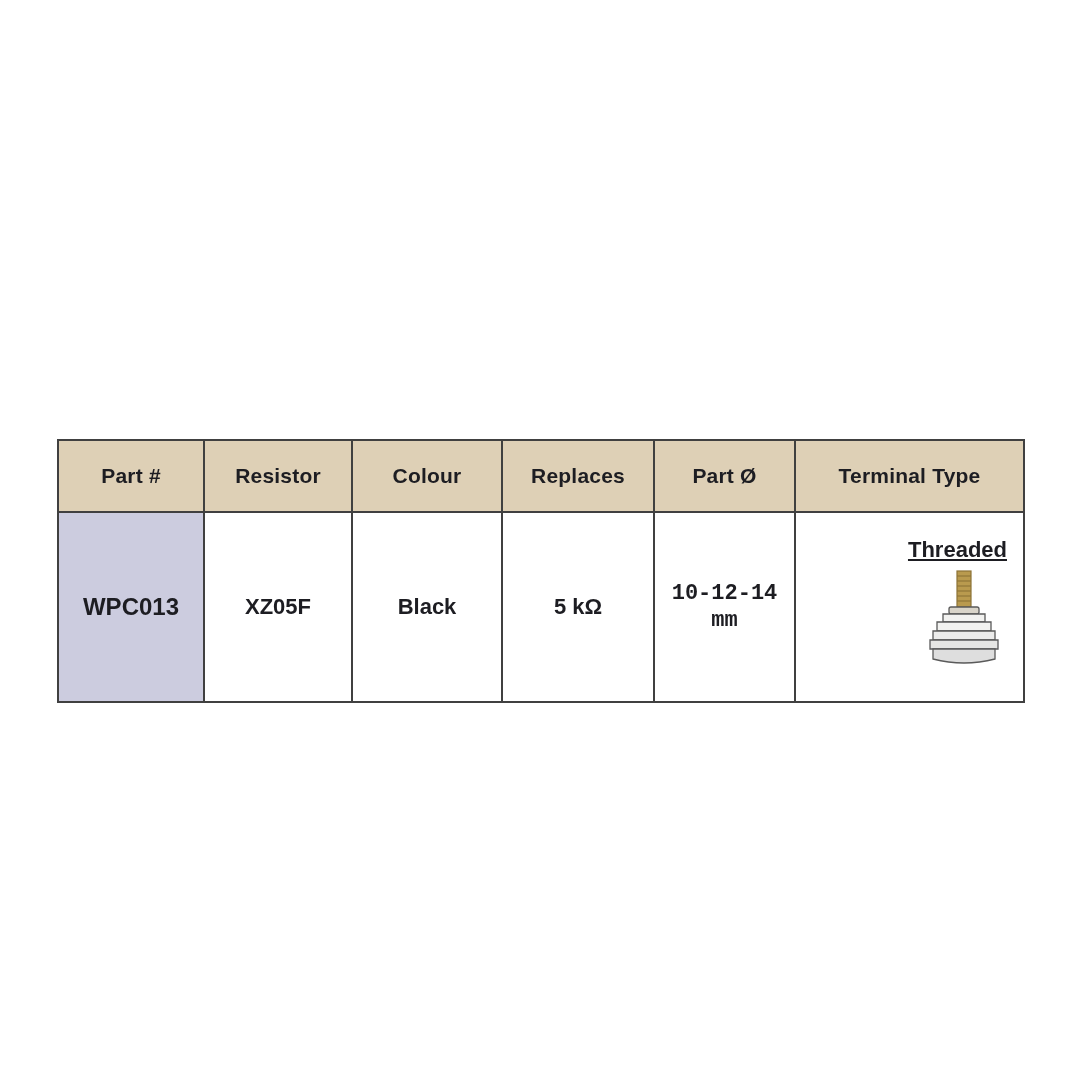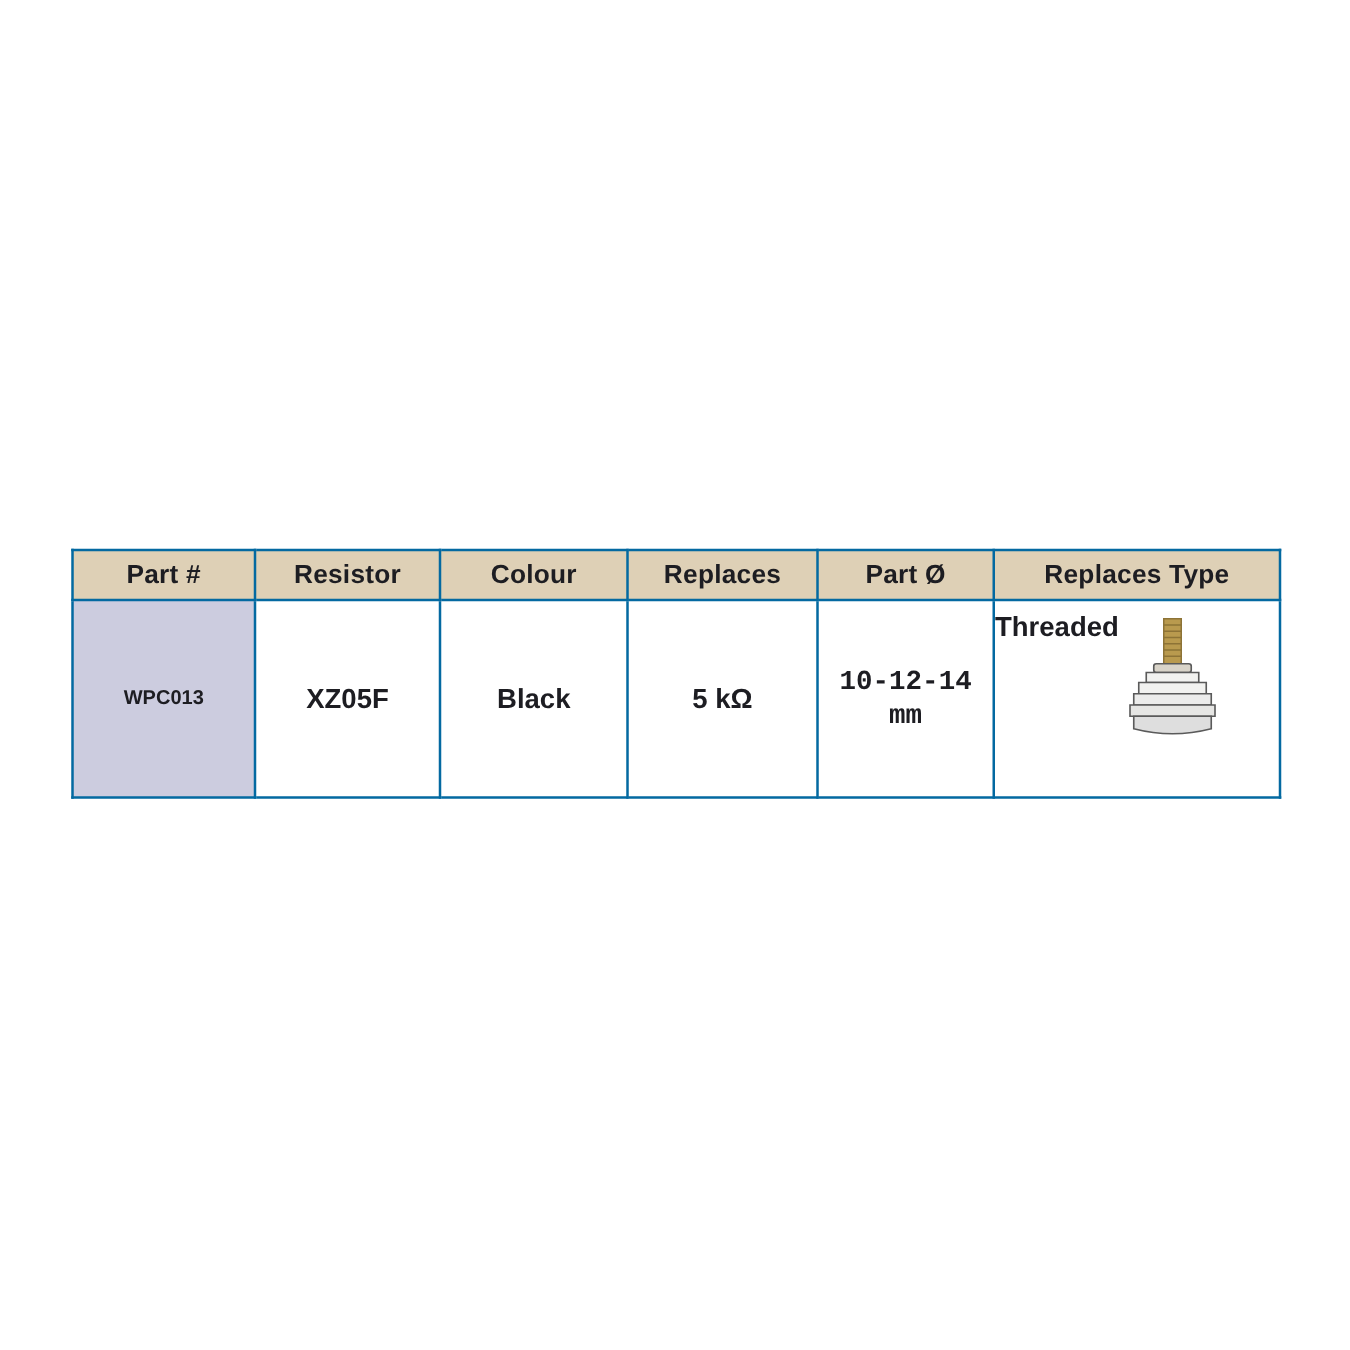--- a/index.html
+++ b/index.html
@@ -19,22 +19,22 @@
     position: absolute;
     left: 57px;
     top: 439px;
     width: 966px;
     border-collapse: collapse;
     table-layout: fixed;
   }
 
   #spec-table td,
   #spec-table th {
-    border: 2px solid #0369a1;
-    padding: 0;
+    border: 2px solid #404040;
+    padding: 16px;
     text-align: center;
     vertical-align: middle;
     color: #1d1d22;
   }
 
   thead th {
     background: #ded0b6;
     height: 38px;
     font-size: 21px;
     font-weight: bold;
@@ -43,41 +43,42 @@
 
   tbody td {
     background: #ffffff;
     height: 156px;
     font-size: 22px;
     font-weight: bold;
   }
 
   tbody td.part-cell {
     background: #ccccdf;
-    font-size: 16px;
+    font-size: 24px;
   }
 
   td.plug-cell {
     line-height: 1.25;
     padding: 0 10px;
     font-family: Liberation Mono, monospace;
   }
 
   
   td.terminal-cell {
     padding: 0;
   }
   .terminal-inner {
     display: flex;
-    flex-direction: row;
-    align-items: flex-start;
+    flex-direction: column;
+    align-items: flex-end;
     justify-content: flex-start;
     height: 100%;
     padding-top: 8px;
     box-sizing: border-box;
+    text-decoration: underline;
   }
   .terminal-label {
     font-size: 22px;
     font-weight: bold;
     margin-bottom: 2px;
   }
   .terminal-figure {
     width: 86px;
     height: 104px;
   }
@@ -102,21 +103,21 @@
     <col class="c-plug">
     <col class="c-terminal">
   </colgroup>
   <thead>
     <tr>
       <th>Part #</th>
       <th>Resistor</th>
       <th>Colour</th>
       <th>Replaces</th>
       <th>Part Ø</th>
-      <th>Replaces Type</th>
+      <th>Terminal Type</th>
     </tr>
   </thead>
   <tbody>
     <tr>
       <td class="part-cell">WPC013</td>
       <td>XZ05F</td>
       <td>Black</td>
       <td>5 kΩ</td>
       <td class="plug-cell">10-12-14 mm</td>
       <td class="terminal-cell">

